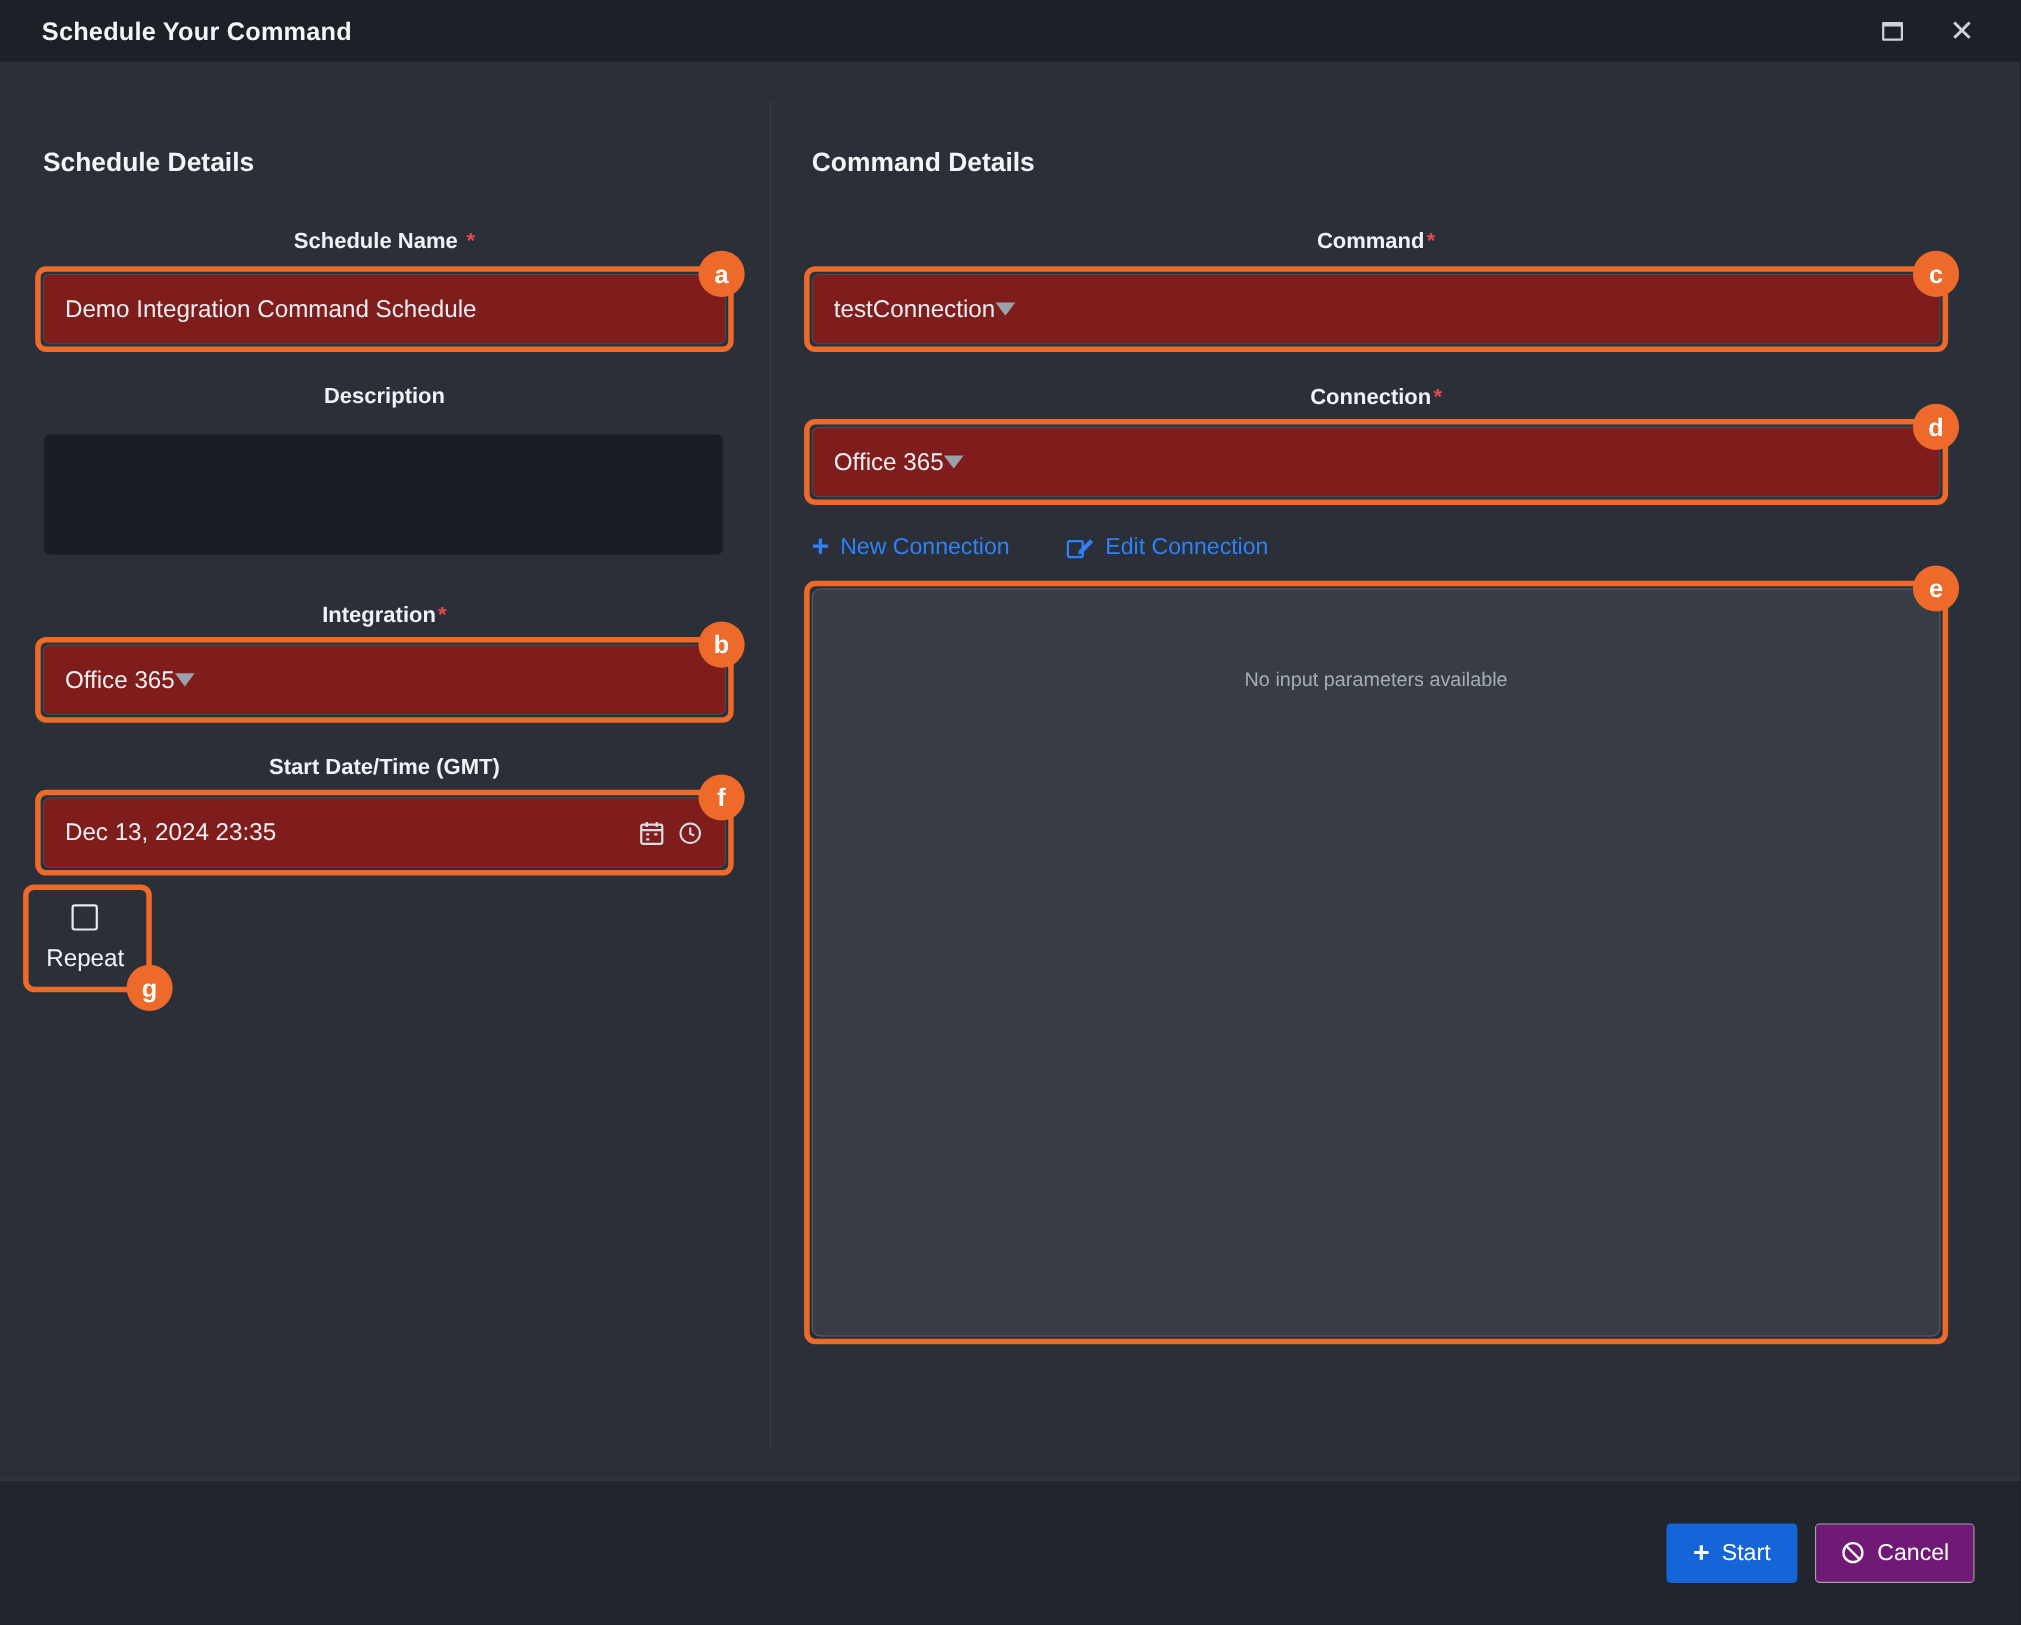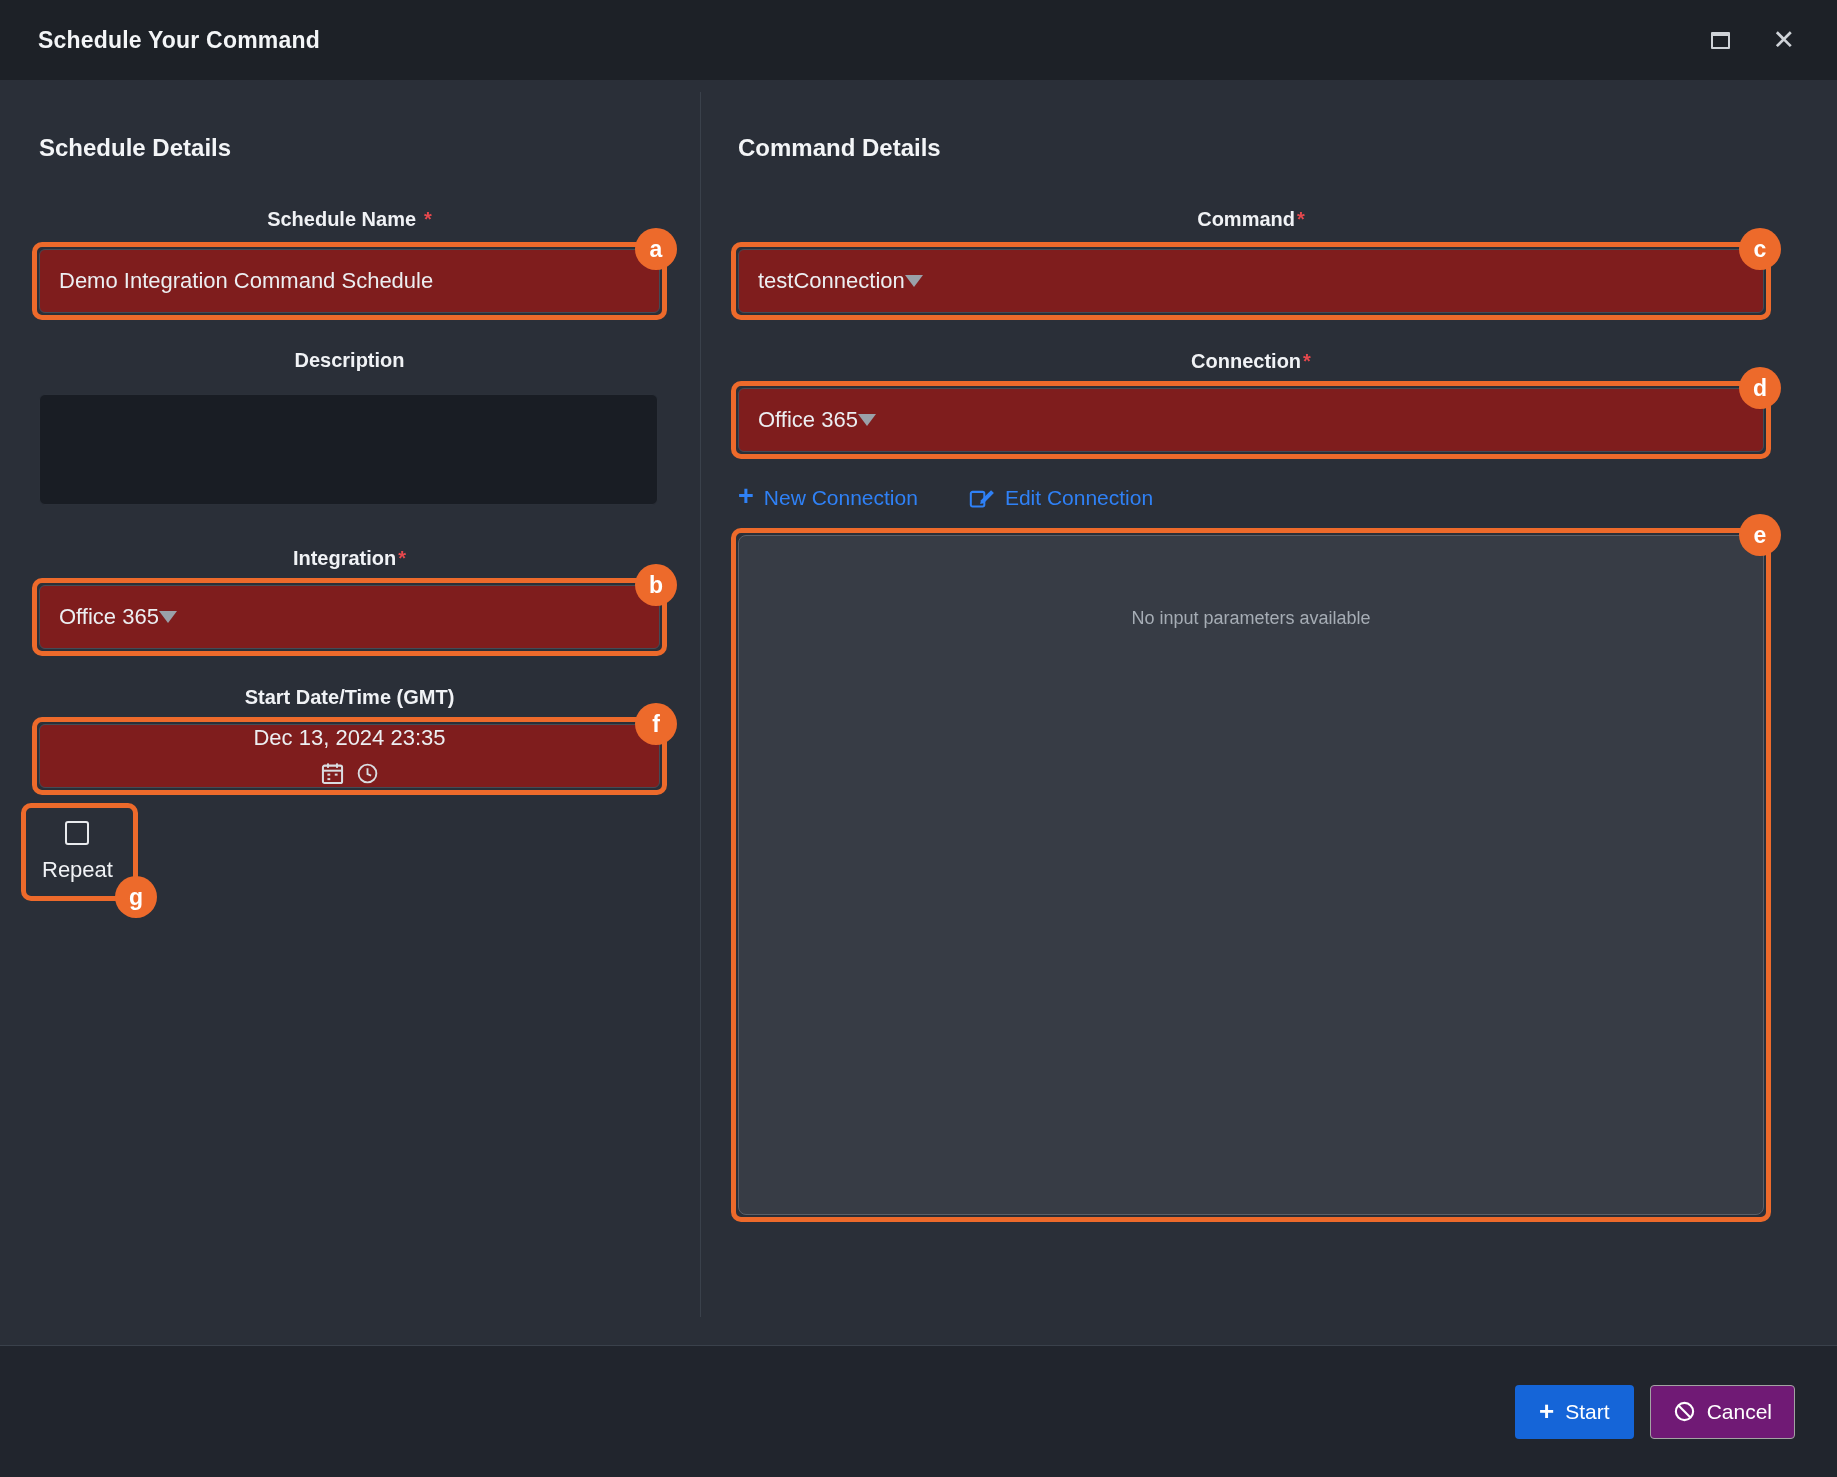--- a/index.html
+++ b/index.html
@@ -10,21 +10,21 @@
     position: relative;
     width: 1837px;
     height: 1477px;
     background: #2a2f38;
     overflow: hidden;
     color: #eceef1;
   }
 
   
   .titlebar {
-    position: absolute; top: 0; left: 0; right: 0; height: 80px;
+    position: absolute; top: 0; left: 0; right: 0; height: 56px;
     background: #1d2127;
     display: flex; align-items: center; justify-content: space-between;
     padding: 16px 38px;
   }
   .title { font-size: 23px; font-weight: 700; color: #f3f5f7; letter-spacing: .2px; }
   .titlebar-actions { display: flex; align-items: center; gap: 34px; }
   .tb-btn { background: none; border: none; cursor: pointer; padding: 4px; display: flex; align-items: center; justify-content: center; }
   .maximize-glyph { display: block; width: 19px; height: 17px; border: 2px solid #cfd3d8; border-top-width: 4px; border-radius: 1px; }
   .close-glyph { font-size: 27px; color: #cfd3d8; line-height: 1; font-weight: 400; }
 
@@ -75,21 +75,21 @@
     background: #191d24; border: 1px solid #2b3039; border-radius: 6px;
     resize: none; outline: none; color: #eceef1; font-size: 21px;
     font-family: "Liberation Sans", "DejaVu Sans", sans-serif; padding: 10px 14px;
   }
 
   .select { display: flex; align-items: center; justify-content: flex-start; cursor: pointer; }
   .chevron { width: 0; height: 0; margin-right: 4px;
     border-left: 9px solid transparent; border-right: 9px solid transparent;
     border-top: 12px solid #9aa1a9; }
 
-  .date-input { display: flex; align-items: center; cursor: pointer; flex-direction: column; }
+  .date-input { display: flex; align-items: center; cursor: pointer; }
   .date-text { flex: 1; }
   .date-icons { display: flex; align-items: center; gap: 9px; color: #d9dce0; }
   .date-icons svg { display: block; }
 
   
   .badge {
     position: absolute; width: 42px; height: 42px; border-radius: 50%;
     background: #ed6a2b; color: #ffffff; font-size: 23px; font-weight: 700;
     display: flex; align-items: center; justify-content: center; z-index: 5;
   }

